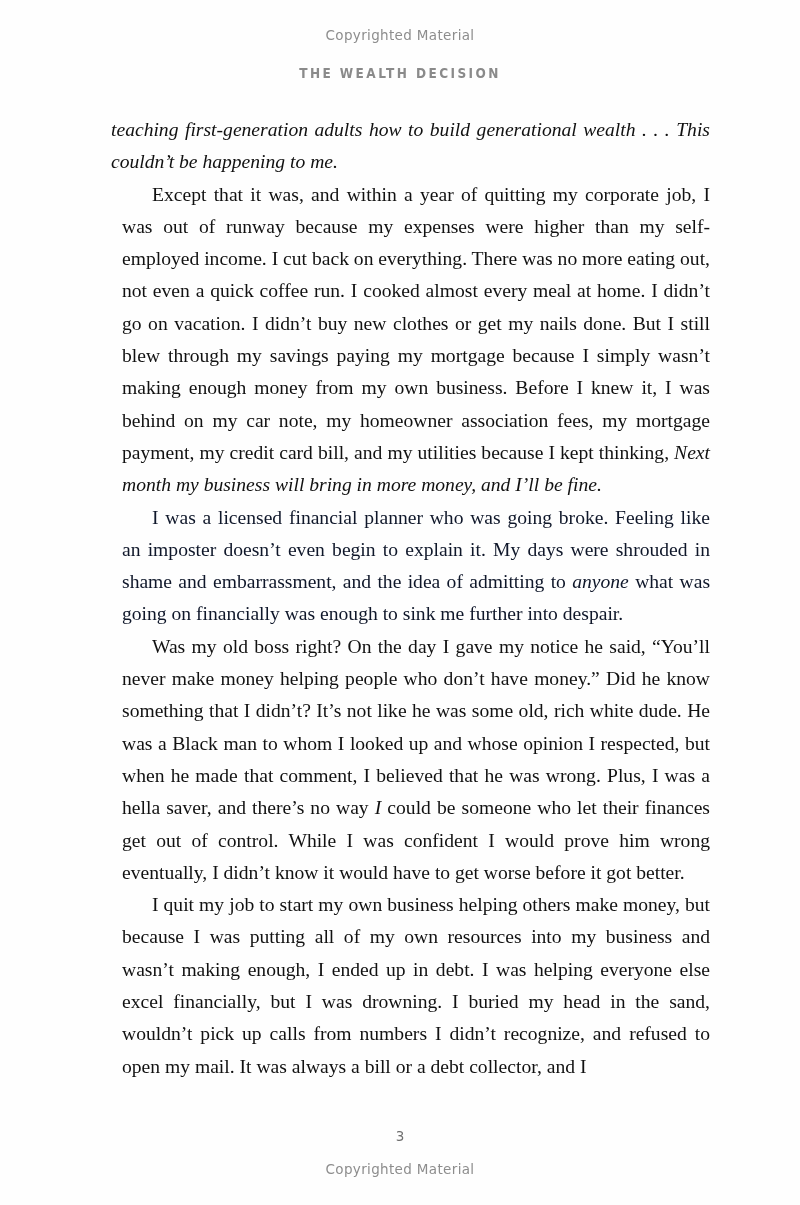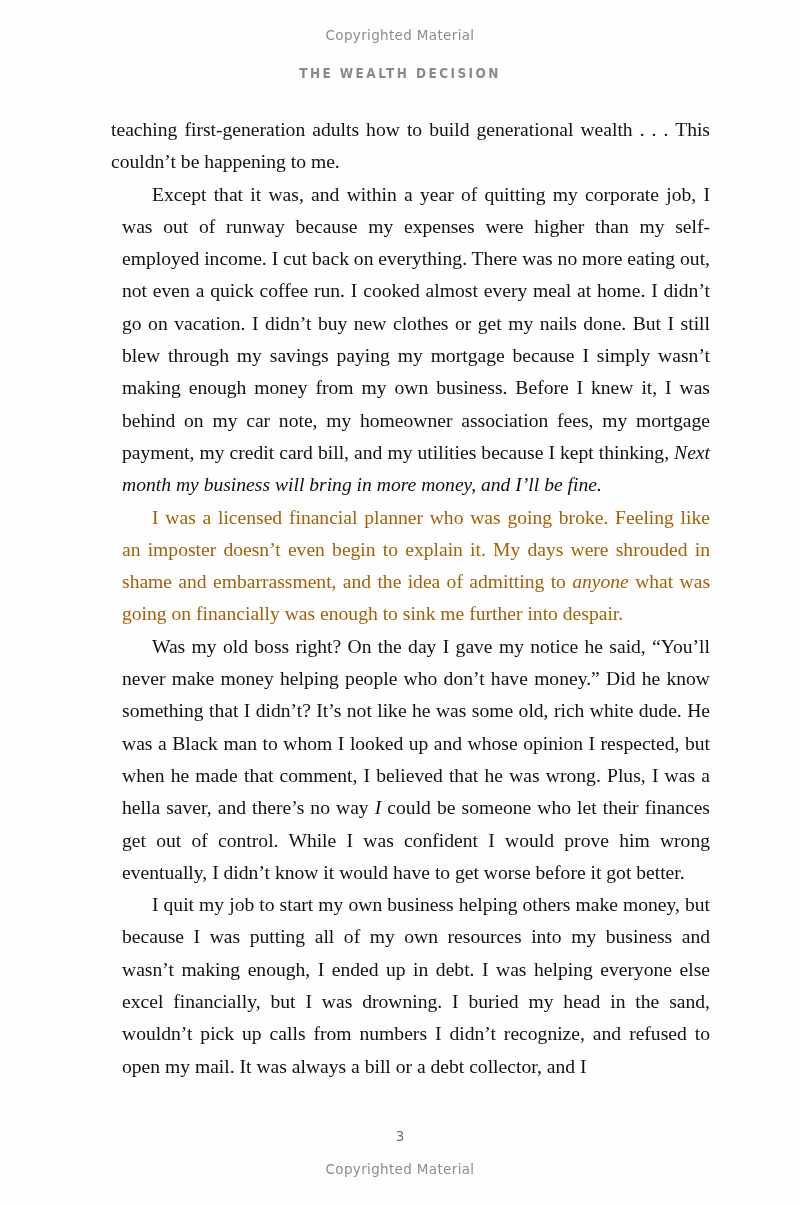--- a/index.html
+++ b/index.html
@@ -84,23 +84,23 @@
 </head>
 <body>
 
 <div class="page" style="background: rgb(254, 254, 254);">
 
   <div class="watermark watermark-top" style="color: rgb(141, 141, 141);">Copyrighted Material</div>
 
   <div class="running-head" style="color: rgb(138, 138, 138);">THE WEALTH DECISION</div>
 
   <div class="text-column">
-      <p class="para flush" style="color: rgb(17, 17, 17);"><span>teaching first-generation adults how to build generational wealth . . . This couldn’t be happening to me.</span></p>
+      <p class="para flush" style="color: rgb(17, 17, 17); font-style: italic;"><span>teaching first-generation adults how to build generational wealth . . . This couldn’t be happening to me.</span></p>
       <p class="para indent" style="color: rgb(17, 17, 17);"><span>Except that it was, and within a year of quitting my corporate job, I was out of runway because my expenses were higher than my self-employed income. I cut back on everything. There was no more eating out, not even a quick coffee run. I cooked almost every meal at home. I didn’t go on vacation. I didn’t buy new clothes or get my nails done. But I still blew through my savings paying my mortgage because I simply wasn’t making enough money from my own business. Before I knew it, I was behind on my car note, my homeowner association fees, my mortgage payment, my credit card bill, and my utilities because I kept thinking, </span><em>Next month my business will bring in more money, and I’ll be fine.</em></p>
-      <p class="para indent" style="color: #a16207;"><span>I was a licensed financial planner who was going broke. Feeling like an imposter doesn’t even begin to explain it. My days were shrouded in shame and embarrassment, and the idea of admitting to </span><em>anyone</em><span> what was going on financially was enough to sink me further into despair.</span></p>
+      <p class="para indent" style="color: #0f172a;"><span>I was a licensed financial planner who was going broke. Feeling like an imposter doesn’t even begin to explain it. My days were shrouded in shame and embarrassment, and the idea of admitting to </span><em>anyone</em><span> what was going on financially was enough to sink me further into despair.</span></p>
       <p class="para indent" style="color: rgb(17, 17, 17);"><span>Was my old boss right? On the day I gave my notice he said, “You’ll never make money helping people who don’t have money.” Did he know something that I didn’t? It’s not like he was some old, rich white dude. He was a Black man to whom I looked up and whose opinion I respected, but when he made that comment, I believed that he was wrong. Plus, I was a hella saver, and there’s no way </span><em>I</em><span> could be someone who let their finances get out of control. While I was confident I would prove him wrong eventually, I didn’t know it would have to get worse before it got better.</span></p>
       <p class="para indent" style="color: rgb(17, 17, 17);"><span>I quit my job to start my own business helping others make money, but because I was putting all of my own resources into my business and wasn’t making enough, I ended up in debt. I was helping everyone else excel financially, but I was drowning. I buried my head in the sand, wouldn’t pick up calls from numbers I didn’t recognize, and refused to open my mail. It was always a bill or a debt collector, and I</span></p>
     </div>
 
   <div class="folio">3</div>
 
   <div class="watermark watermark-bottom" style="color: rgb(141, 141, 141);">Copyrighted Material</div>
 
 </div>
 

